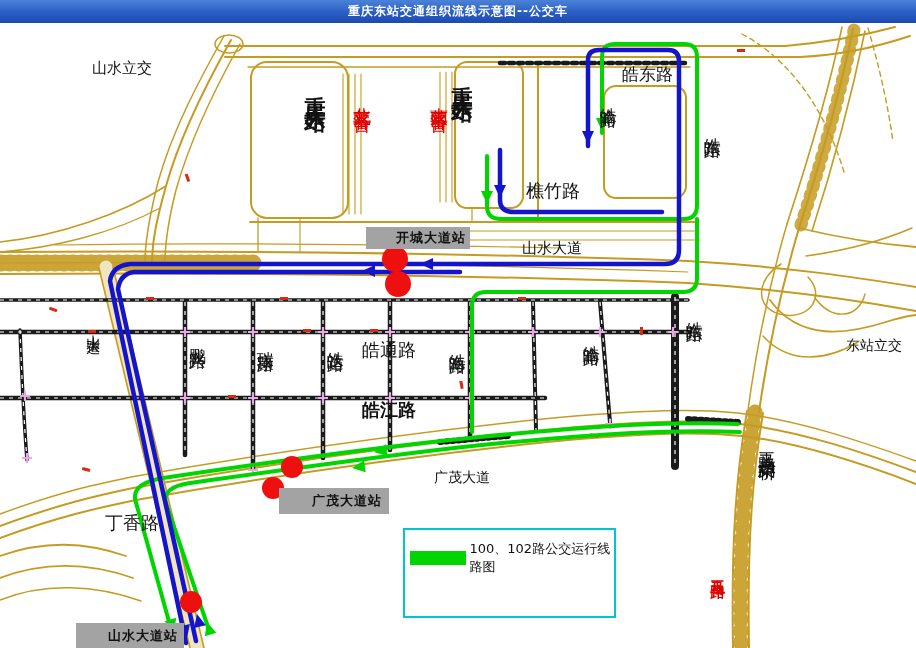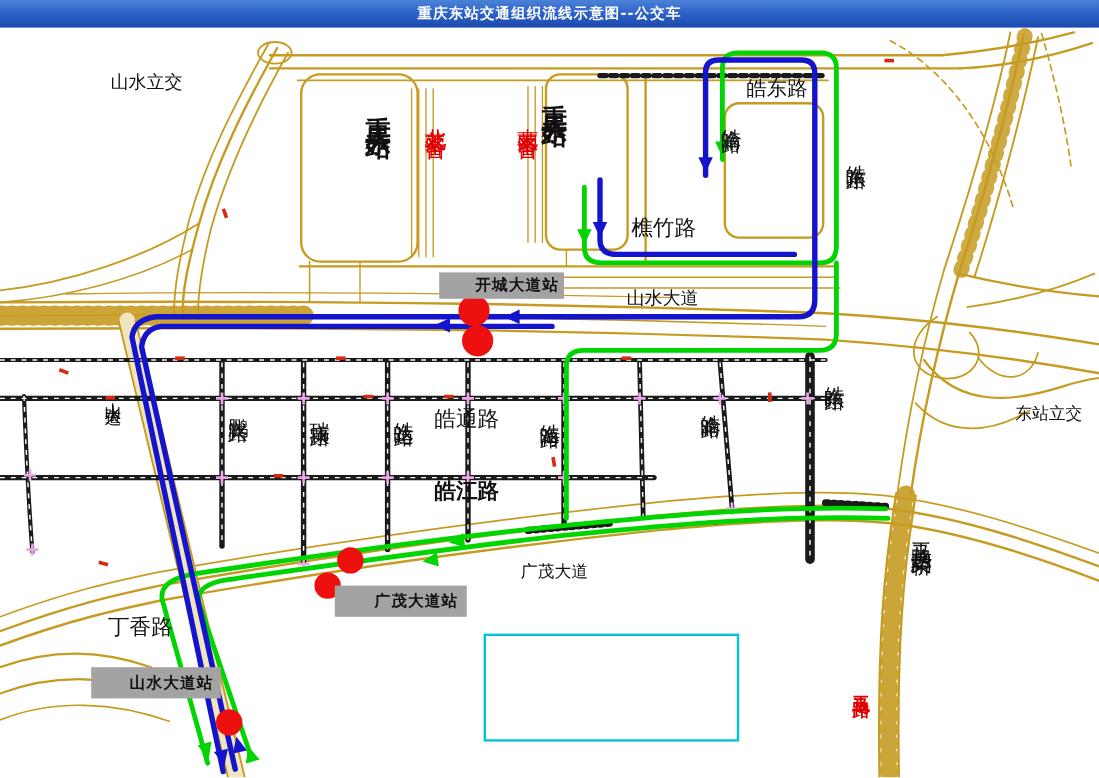--- a/index.html
+++ b/index.html
@@ -225,24 +225,30 @@
   <div class="lbl v s12" style="left:685px;top:308px;">皓东路</div>
   <div class="lbl v s14" style="left:86px;top:324px;">山水大道</div>
   <div class="lbl v s12" style="left:188px;top:335px;">鹏兴路</div>
   <div class="lbl v s12" style="left:256px;top:338px;">瑞康路</div>
   <div class="lbl v s12" style="left:326px;top:338px;">皓达路</div>
   <div class="lbl s13" style="left:362px;top:341px;">皓通路</div>
   <div class="lbl v s12" style="left:448px;top:340px;">皓海路</div>
   <div class="lbl s13" style="left:362px;top:401px;font-weight:bold;">皓江路</div>
   <div class="lbl v s12" style="left:582px;top:332px;">皓渝路</div>
   <div class="lbl s14" style="left:406px;top:470px;margin-left:28px;">广茂大道</div>
-  <div class="lbl s13" style="left:90px;top:514px;">丁香路</div>
+  <div class="lbl s13" style="left:105px;top:514px;">丁香路</div>
   <div class="lbl v s13" style="left:757px;top:438px;">玉马路高架桥</div>
   <div class="lbl v s15 red" style="left:709px;top:568px;font-weight:bold;">玉马路</div>
 
   <div class="stbox" style="left:366px;top:227px;width:78px;height:22px;">开城大道站</div>
   <div class="stbox" style="left:279px;top:488px;width:84px;height:26px;font-family:Liberation Serif, serif;">广茂大道站</div>
-  <div class="stbox" style="left:76px;top:556px;width:82px;height:26px;">山水大道站</div>
+  <div class="stbox" style="left:76px;top:623px;width:82px;height:26px;">山水大道站</div>
 
   <div id="legend">
+    <div class="legrow" style="top:10px;">
+      <svg width="64" height="14">
+          <rect width="64" height="14" fill="#00d500"></rect>
+        </svg>
+      <span class="txt">100、102路公交运行线路图</span>
+    </div>
   </div>
 
 </div>
 
 </body></html>

